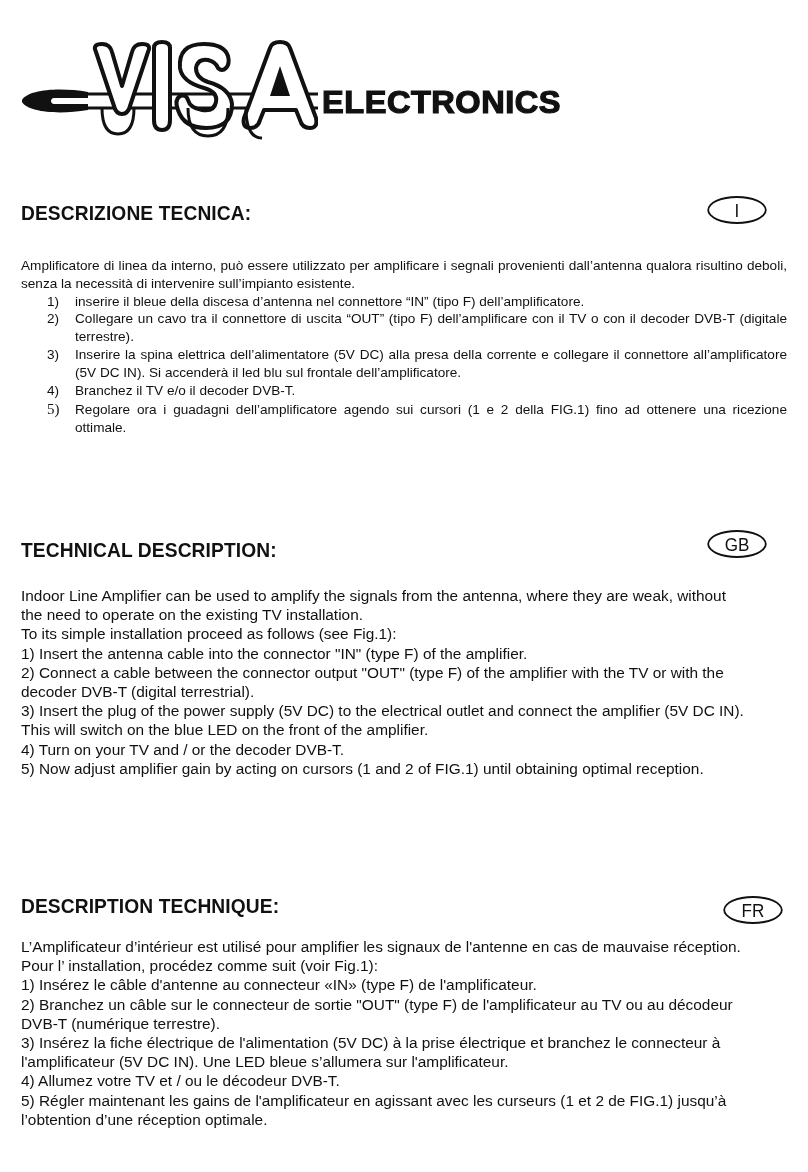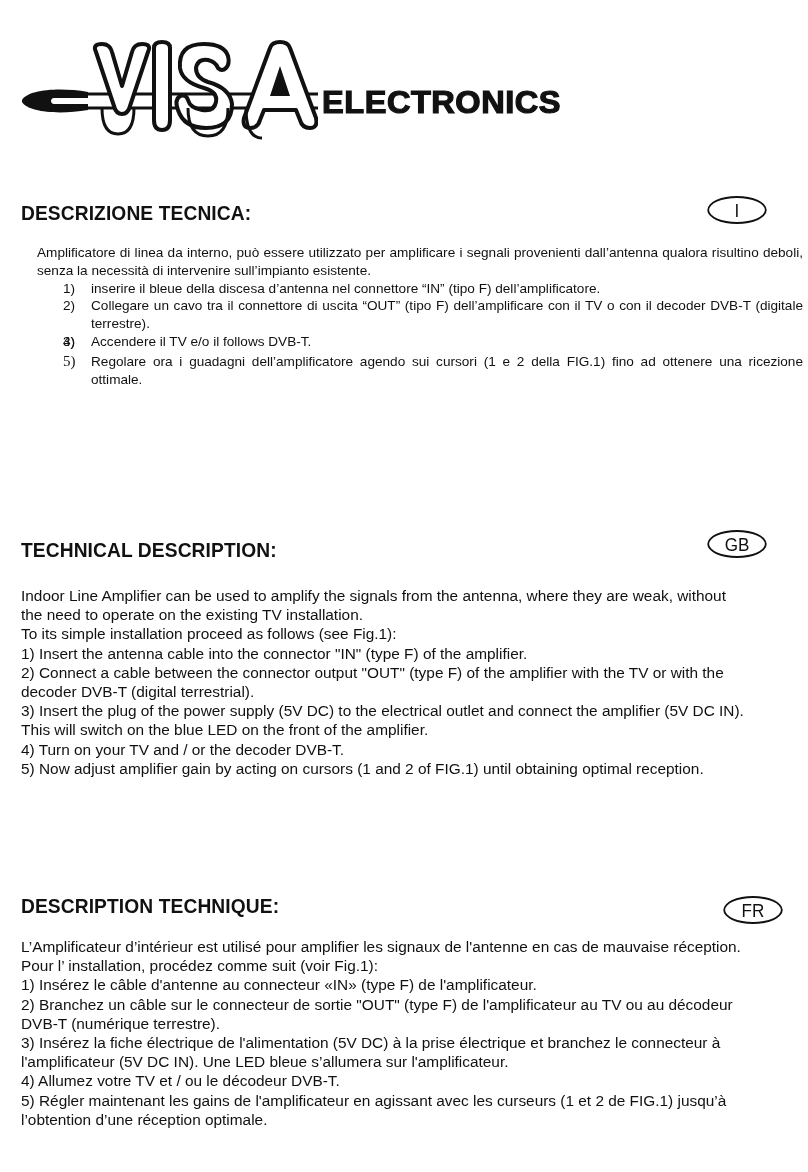--- a/index.html
+++ b/index.html
@@ -151,27 +151,27 @@
     </g>
   </svg>
   <div class="logo-electronics">ELECTRONICS</div>
 </div>
 
 <div class="section" style="top:202px;">
   <div class="section-title" style="top:0;">DESCRIZIONE TECNICA:</div>
   <div class="lang-badge" style="left:683px; top:-6px;">
     <span>I</span>
   </div>
-  <div class="it-body" style="top:42px;margin-left:16px;">
+  <div class="it-body" style="top:55px;">
     <p class="para-first">Amplificatore di linea da interno, può essere utilizzato per amplificare i segnali provenienti dall’antenna qualora risultino deboli, senza la necessità di intervenire sull’impianto esistente.</p>
     <ul class="it-list">
       <li><span class="num">1)</span><span>inserire il bleue della discesa d’antenna nel connettore “IN” (tipo F) dell’amplificatore.</span></li>
       <li><span class="num">2)</span><span>Collegare un cavo tra il connettore di uscita “OUT” (tipo F) dell’amplificare con il TV o con il decoder DVB-T (digitale terrestre).</span></li>
-      <li><span class="num">3)</span></li>
-      <li><span class="num">4)</span><span>Accendere il TV e/o il follows DVB-T.</span></li>
+      <li><span class="num">3)</span><span>Inserire la spina elettrica dell’alimentatore (5V DC) alla presa della corrente e collegare il connettore all’amplificatore (5V DC IN). Si accenderà il led blu sul frontale dell’amplificatore.</span></li>
+      <li><span class="num">4)</span><span>Branchez il TV e/o il decoder DVB-T.</span></li>
       <li class="serif-num gap"><span class="num">5)</span><span>Regolare  ora i guadagni dell’amplificatore agendo sui cursori (1 e 2 della FIG.1) fino ad ottenere una ricezione ottimale.</span></li>
     </ul>
   </div>
 </div>
 
 <div class="section" style="top:539px;">
   <div class="section-title" style="top:0;">TECHNICAL DESCRIPTION:</div>
   <div class="lang-badge" style="left:683px; top:-9px;">
     <span>GB</span>
   </div>

